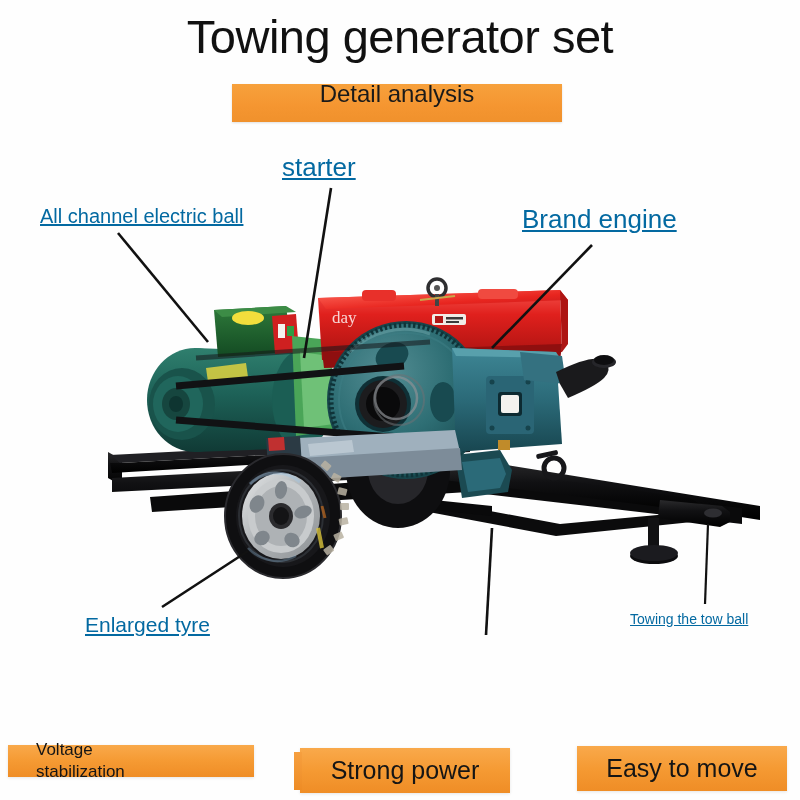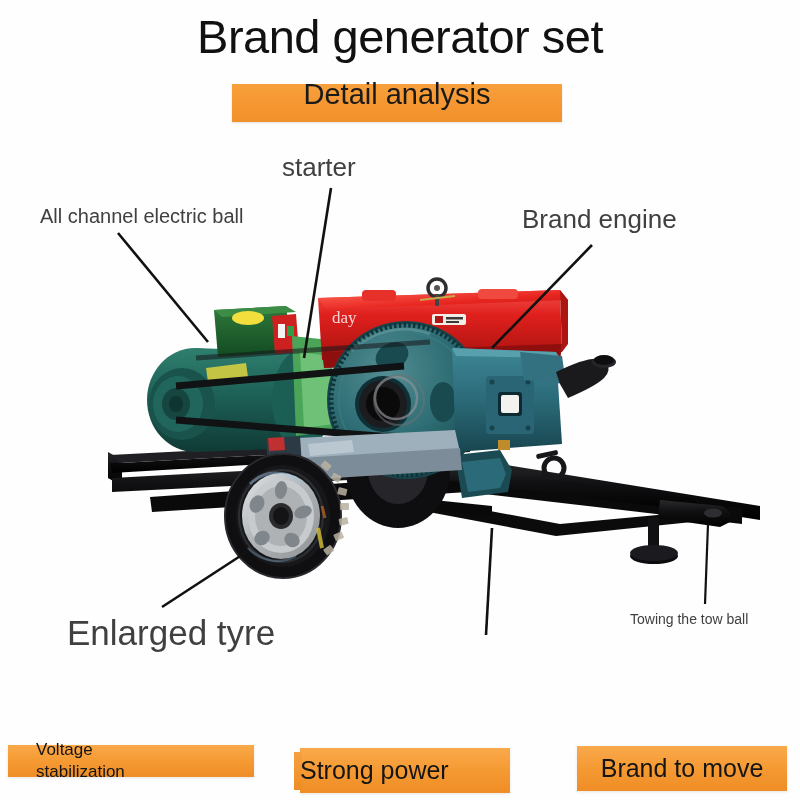--- a/index.html
+++ b/index.html
@@ -42,37 +42,38 @@
     background: linear-gradient(180deg, #f7a13c 0%, #f59631 55%, #f0912c 100%);
     box-shadow: 0 1px 2px rgba(0,0,0,0.12);
   }
   .sub-badge-text {
     position: absolute;
     left: 0; top: 0;
     width: 330px; height: 20px;
     display: flex;
     align-items: center;
     justify-content: center;
-    font-size: 29px;
+    font-size: 24px;
     font-weight: 400;
     color: #1a1a1a;
     letter-spacing: 0px;
   }
 
   
   .callout {
     position: absolute;
-    color: #404040;
+    color: #0369a1;
     font-weight: 400;
     white-space: nowrap;
+    text-decoration: underline;
   }
   .c-copper   { left: 40px;  top: 205px; font-size: 20px; }
   .c-starter  { left: 282px; top: 152px; font-size: 26px; }
   .c-brand    { left: 522px; top: 204px; font-size: 26px; }
-  .c-tyre     { left: 67px;  top: 613px; font-size: 35px; }
+  .c-tyre     { left: 85px;  top: 613px; font-size: 21px; }
   .c-base     { left: 392px; top: 645px; font-size: 27px; }
   .c-hook     { left: 630px; top: 611px; font-size: 14px; }
 
   
   .leaders {
     position: absolute;
     left: 0; top: 0;
     width: 800px; height: 800px;
     pointer-events: none;
   }
@@ -95,20 +96,21 @@
   }
   .f1 {
     left: 8px;  top: 745px; width: 218px; height: 32px;
     padding-left: 28px;
     font-size: 17px;
     line-height: 22px;
   }
   .f1 .lines { display: block; }
   .f2 {
     left: 300px; top: 748px; width: 210px; height: 45px;
+    justify-content: center;
     font-size: 25px;
   }
   .f3 {
     left: 577px; top: 746px; width: 210px; height: 45px;
     justify-content: center;
     font-size: 25px;
   }
   .f2::before {
     content: "";
     position: absolute;
@@ -116,21 +118,21 @@
     width: 8px; height: 38px;
     background: linear-gradient(180deg,#f6a040,#ee8c25);
   }
   .feature-text { position: relative; z-index: 2; }
 </style>
 </head>
 <body>
 
 <div id="page">
 
-  <div class="headline">Brand generator set</div>
+  <div class="headline">Towing generator set</div>
 
   <div class="sub-badge">
     <div class="sub-badge-text">Detail analysis</div>
   </div>
 
   <svg class="product" viewBox="0 0 800 800">
     <defs>
       <linearGradient id="gTank" x1="0" y1="0" x2="0" y2="1">
         <stop offset="0%" stop-color="#f4514a"></stop>
         <stop offset="35%" stop-color="#e0201d"></stop>
@@ -383,16 +385,16 @@
       <span>Voltage</span><br>
       <span>stabilization</span>
     </span>
   </div>
 
   <div class="feature f2">
     <span class="feature-text">Strong power</span>
   </div>
 
   <div class="feature f3">
-    <span class="feature-text">Brand to move</span>
+    <span class="feature-text">Easy to move</span>
   </div>
 
 </div>
 
 </body></html>

